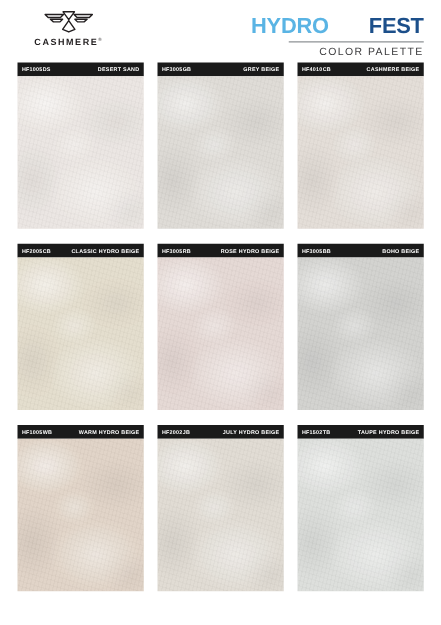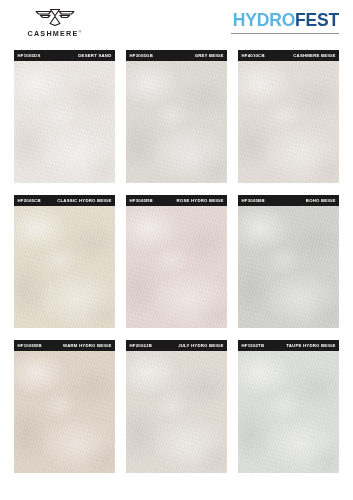--- a/index.html
+++ b/index.html
@@ -60,21 +60,21 @@
   }
 
   .title-main {
     font-size: 17.5px;
     font-weight: 700;
     letter-spacing: -0.2px;
     line-height: 1;
     white-space: nowrap;
   }
   .title-hydro { color: #5ab4e4; }
-  .title-fest  { color: #1c4f8a; }
+  .title-fest  { color: #1c4f8a; padding-left: 32px; }
 
   .title-rule {
     width: 108px;
     height: 1px;
     background: #8e9295;
     margin: 3px 0 2px 0;
   }
 
   .title-sub {
     font-size: 8.4px;
@@ -179,20 +179,21 @@
           <path d="M47 6 L73 6 L60 24 Z"></path>
           <path d="M60 26 L74 46 L60 52 L46 46 Z"></path>
         </g>
       </svg>
       <div class="brand-word"><span>CASHMERE</span><sup>®</sup></div>
     </div>
 
     <div class="title-block">
       <div class="title-main"><span class="title-hydro" style="color: rgb(90, 180, 228);">HYDRO</span><span class="title-fest" style="color: rgb(28, 79, 138);">FEST</span></div>
       <div class="title-rule"></div>
+      <div class="title-sub" style="color: rgb(60, 60, 62);">COLOR PALETTE</div>
     </div>
 
   </div>
 
   <div class="grid">
 
     <div class="swatch-card">
       <div class="swatch-label" style="background: rgb(26, 26, 26); color: rgb(255, 255, 255);">
         <span class="swatch-code">HF1005DS</span>
         <span class="swatch-name">DESERT SAND</span>

